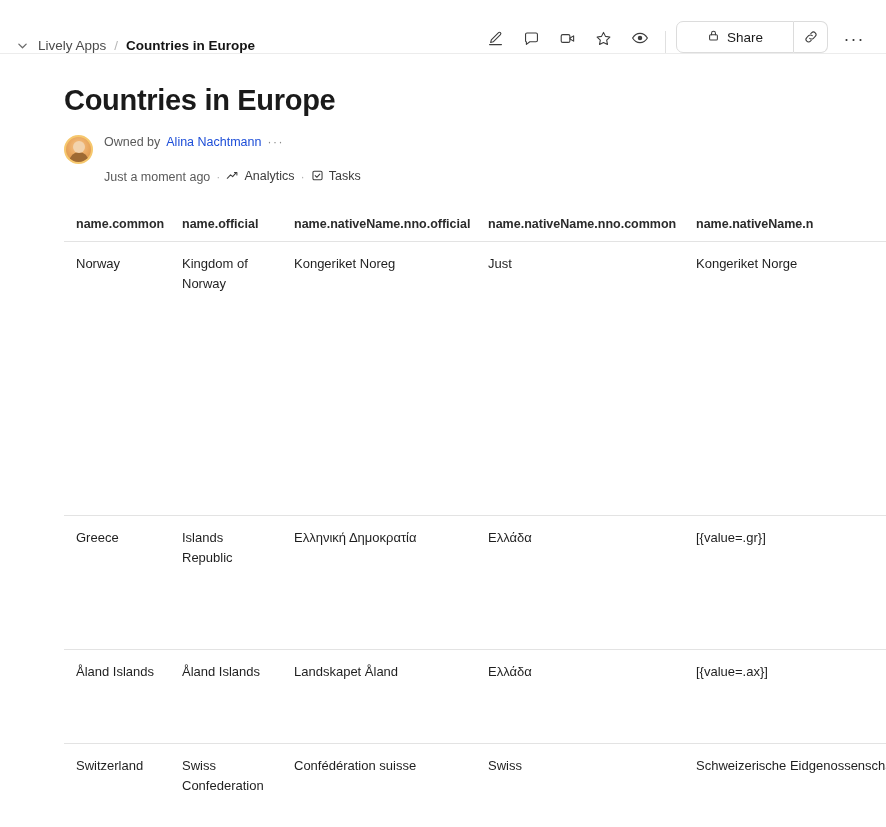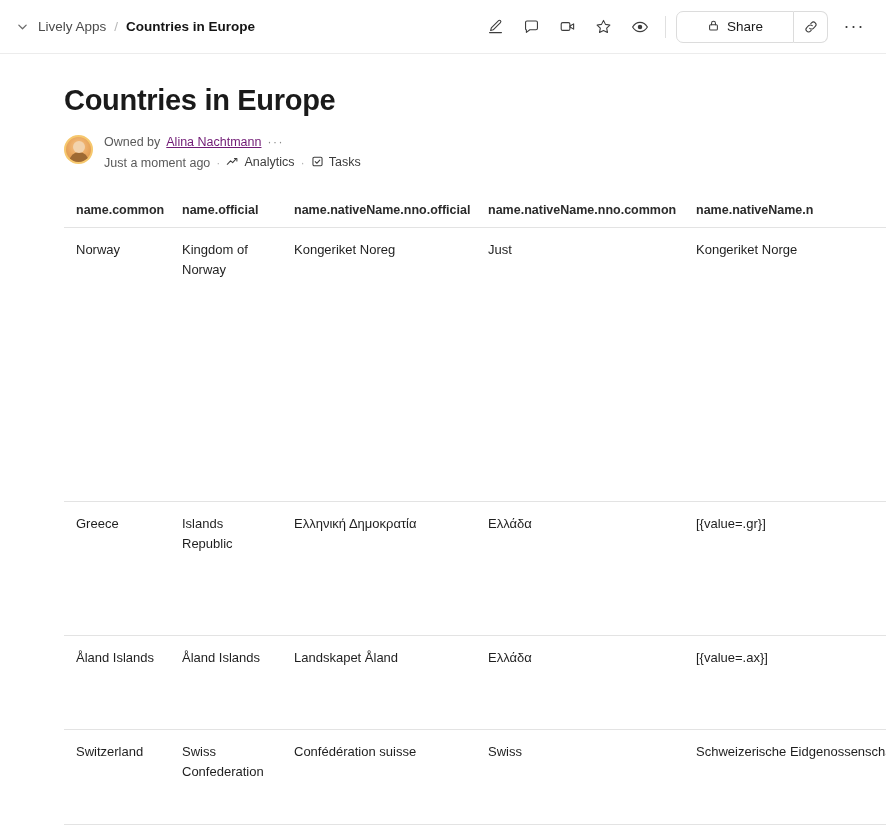--- a/index.html
+++ b/index.html
@@ -11,21 +11,21 @@
     background: #ffffff;
     font-family: "Liberation Sans", sans-serif;
     color: #1a1a1a;
     overflow: hidden;
   }
 
   
   .topbar {
     height: 54px;
     display: flex;
-    align-items: center;
+    align-items: flex-end;
     padding: 0 18px 0 14px;
     border-bottom: 1px solid #ececec;
     background: #ffffff;
   }
   .breadcrumb {
     display: flex;
     align-items: center;
     gap: 8px;
     font-size: 13.5px;
     color: #4b4b4b;
@@ -138,31 +138,30 @@
   .avatar::before {
     content: "";
     position: absolute;
     left: 50%; top: 14%;
     width: 12px; height: 12px;
     transform: translateX(-50%);
     background: #f2d3ad;
     border-radius: 50%;
     z-index: 2;
   }
-  .meta-lines { display: flex; flex-direction: column; gap: 6px; }
+  .meta-lines { display: flex; flex-direction: column; gap: 20px; }
   .meta-row {
     display: flex;
     align-items: center;
     gap: 6px;
     font-size: 12.5px;
     color: #5a5a5a;
   }
   .owner-link {
-    color: #701a75;
-    text-decoration: underline;
+    color: #1d4ed8;
     cursor: pointer;
   }
   .meta-dots {
     color: #8a8a8a;
     letter-spacing: 1.5px;
     font-size: 12px;
     cursor: pointer;
   }
   .dot-sep { color: #b5b5b5; }
   .meta-chip {

